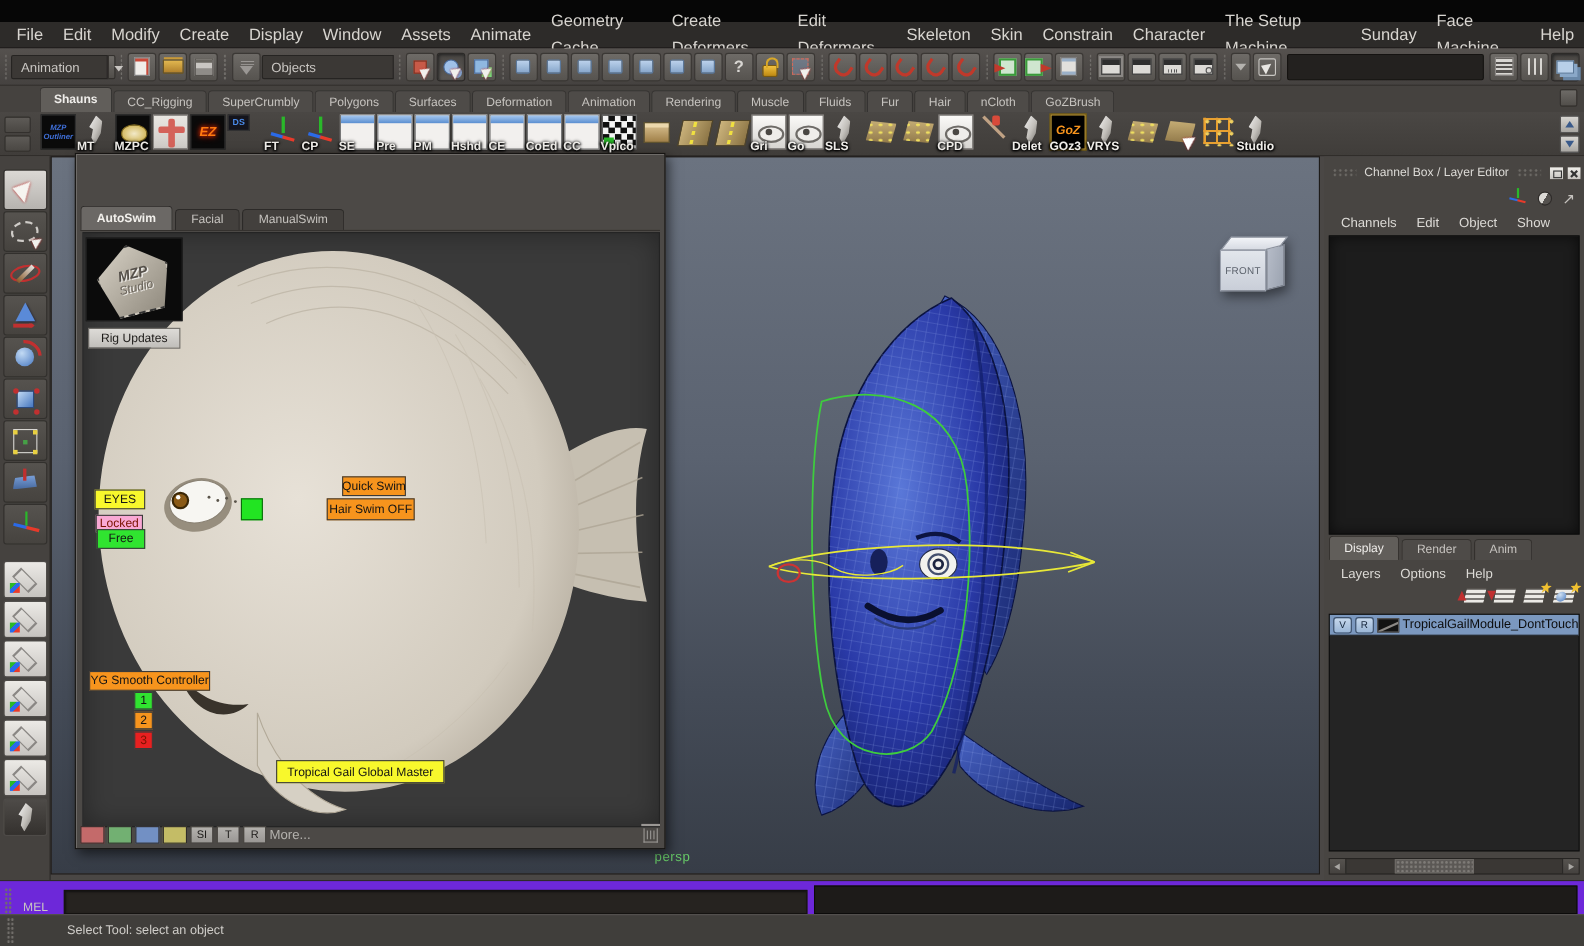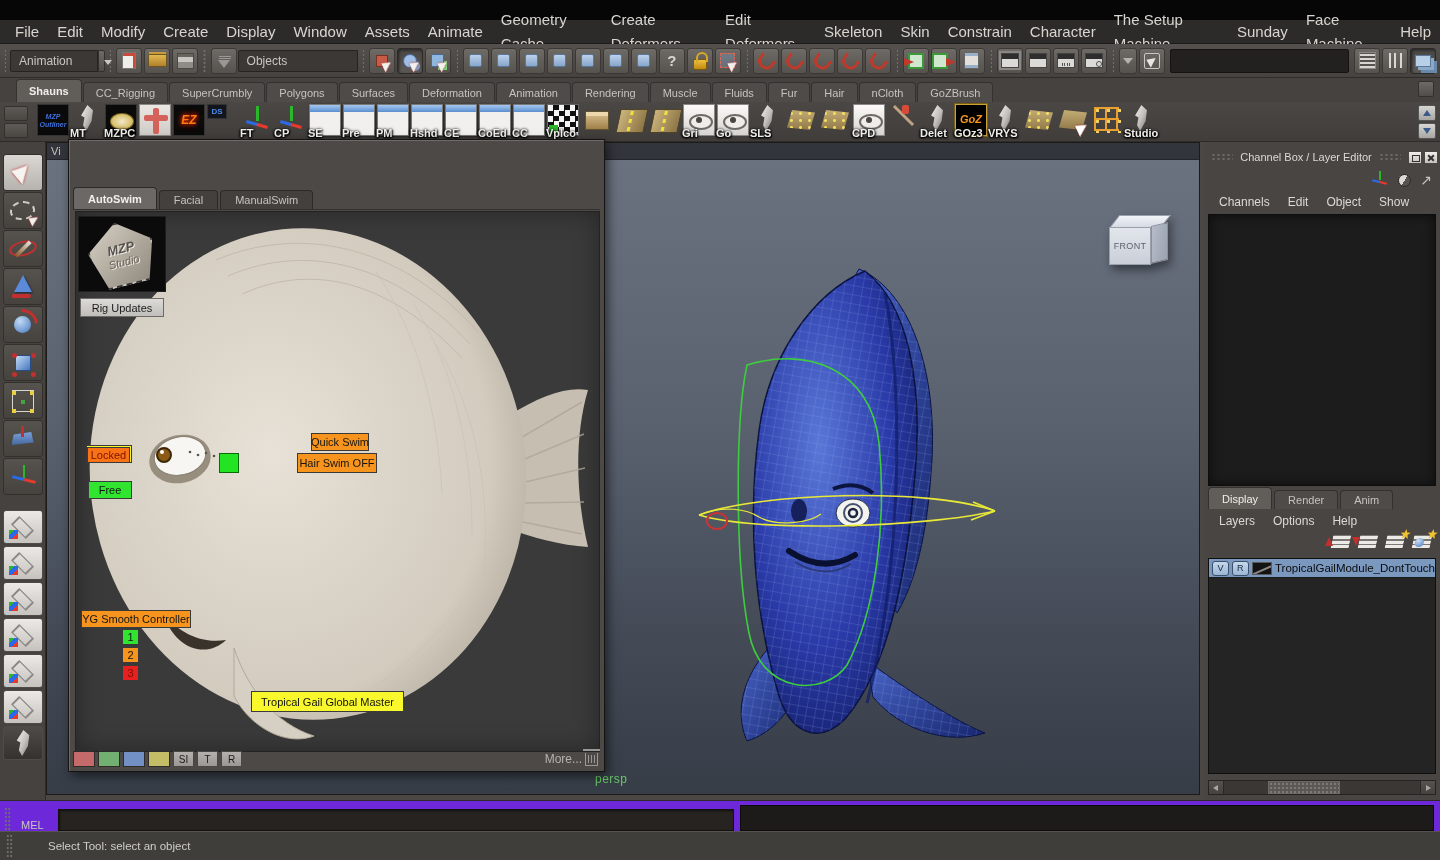--- a/index.html
+++ b/index.html
@@ -46,21 +46,21 @@
   .g-clap.set::after{content:"";position:absolute;right:4px;bottom:6px;width:4px;height:4px;border:1px solid #555;border-radius:50%}
   .g-arrdn::before{content:"";border-left:5px solid transparent;border-right:5px solid transparent;border-top:6px solid #b4b2ae}
   .g-selname::before{content:"";width:14px;height:14px;border:1px solid #c8c6c2;border-radius:2px}
   .g-selname::after{content:"";position:absolute;left:8px;top:8px;border-left:9px solid #e8e6e2;border-top:3px solid transparent;border-bottom:6px solid transparent;transform:rotate(-30deg)}
   .g-attr::before{content:"";width:15px;height:15px;background:repeating-linear-gradient(0deg,#d8d6d2 0 2px,#55524f 2px 4px);border:1px solid #8a8784}
   .g-toolset::before{content:"";width:13px;height:15px;background:repeating-linear-gradient(90deg,#d8d6d2 0 2px,transparent 2px 5.5px)}
   .g-chstack::before{content:"";width:14px;height:10px;background:#b8cfe8;border:1px solid #5a7898;box-shadow:3px 3px 0 #8aa8c8,6px 6px 0 #6a88a8}
   .name-field{width:210px;height:24px;background:#23211f;border:1px solid #151311;border-radius:2px;margin:0 4px}
 
   
-  .shelftabs{position:absolute;left:0;top:78px;width:1440px;height:24px;background:#45423f;display:flex;align-items:flex-end;padding-left:16px}
+  .shelftabs{position:absolute;left:0;top:78px;width:1440px;height:24px;background:#45423f;display:flex;align-items:flex-end;padding-left:36px}
   .shelf-tab{height:20px;padding:0 12px;background:#4e4b48;border:1px solid #343230;border-bottom:none;border-radius:4px 4px 0 0;color:#c6c3bf;font-size:11px;display:flex;align-items:center;margin-right:1px;cursor:default}
   .shelf-tab.active{background:#615e5a;color:#efedea;height:23px;font-weight:bold}
   .shelf-editor-btn{position:absolute;right:6px;top:3px;width:16px;height:16px;background:linear-gradient(#6e6b67,#514e4a);border:1px solid #33302d;border-radius:2px}
   .shelfrow{position:absolute;left:0;top:102px;width:1440px;height:40px;background:linear-gradient(#4a4744,#403d3a);display:flex;align-items:flex-start;padding-left:36px;border-bottom:1px solid #2e2b29}
   .shelf-mini{position:absolute;left:4px;top:4px;width:24px;height:32px;display:flex;flex-direction:column;gap:2px}
   .shelf-mini>div{height:15px;background:linear-gradient(#5e5b57,#4a4743);border:1px solid #33302d;border-radius:2px}
   .shelf-item{position:relative;width:34px;height:38px;flex:none}
   .s-ic{position:absolute;top:2px;left:1px;width:32px;height:32px}
   .s-label{position:absolute;left:0;bottom:1px;font-size:11px;font-weight:bold;color:#efede9;text-shadow:1px 1px 2px #000,-1px 1px 2px #000,0 0 3px #000;white-space:nowrap}
   .icon-text{display:block;text-align:center}
@@ -158,35 +158,35 @@
   .pk-tab.active{background:#6b6865;color:#f2f0ec;height:22px;font-weight:bold}
   .pk-canvas{position:absolute;left:6px;top:71px;width:525px;height:541px;background:#3a3a3a;border:1px solid #232323;box-shadow:inset 0 0 24px rgba(0,0,0,.35)}
   .pk-canvas svg{position:absolute;left:0;top:0}
   .pk-logo{position:absolute;left:2px;top:4px;width:88px;height:76px;background:#0b0b0b;border:1px solid #1e1e1e;overflow:hidden}
   .pk-pent{position:absolute;left:10px;top:5px;width:66px;height:64px;background:linear-gradient(145deg,#d6d0c4,#8f897d);clip-path:polygon(50% 0,100% 38%,81% 100%,19% 100%,0 38%);transform:rotate(-14deg);display:flex;flex-direction:column;align-items:center;justify-content:center;border:2px dashed #333}
   .pk-pent .l1{font-size:13px;font-weight:bold;font-style:italic;color:#55504a;text-shadow:1px 1px 0 #efede9}
   .pk-pent .l2{font-size:11px;font-style:italic;color:#6b655c;text-shadow:1px 1px 0 #efede9}
   .pk-rig{position:absolute;left:4px;top:86px;width:84px;height:19px;background:linear-gradient(#dddbd7,#c0beba);border:1px solid #6e6b67;font-size:11px;color:#1d1b19;display:flex;align-items:center;justify-content:center}
   .pk-btn{position:absolute;font-size:11px;display:flex;align-items:center;justify-content:center;color:#141414;border:1px solid #3a3a3a;white-space:nowrap}
   .b-eyes{left:10px;top:233px;width:46px;height:18px;background:#f8f82c}
-  .b-locked{left:11px;top:235px;width:43px;height:16px;background:#f97316;color:#7a1200}
+  .b-locked{left:11px;top:256px;width:43px;height:16px;background:#f9a8d4;color:#7a1200}
   .b-free{left:12px;top:269px;width:44px;height:18px;background:#30e430}
   .b-eyecorner{left:143px;top:241px;width:20px;height:20px;background:#22e422;border:1px solid #0a6a0a}
   .b-qswim{left:235px;top:221px;width:58px;height:18px;background:#f7941d}
   .b-qswimoff{left:221px;top:241px;width:80px;height:20px;background:#f7941d}
   .b-yg{left:5px;top:398px;width:110px;height:18px;background:#f7941d}
   .b-1{left:46px;top:417px;width:17px;height:16px;background:#30e430}
   .b-2{left:46px;top:435px;width:17px;height:16px;background:#f7941d}
   .b-3{left:46px;top:453px;width:17px;height:16px;background:#e82020;color:#7a1200}
   .b-master{left:175px;top:479px;width:153px;height:21px;background:#f8f82c}
   .pk-bottom{position:absolute;left:4px;bottom:3px;right:4px;height:18px;display:flex;align-items:center;gap:3px}
   .sw{width:22px;height:16px;border:1px solid #2e2b29}
   .sw-r{background:#c46a6a}.sw-g{background:#72b072}.sw-b{background:#7290c4}.sw-y{background:#c4bc66}
   .sw-btn{width:21px;height:16px;background:linear-gradient(#b4b2ae,#9a9794);border:1px solid #4a4743;font-size:10px;color:#1d1b19;display:flex;align-items:center;justify-content:center}
-  .pk-more{flex:1;text-align:right;font-size:12px;color:#b4b2ae}
+  .pk-more{flex:1;text-align:left;font-size:12px;color:#b4b2ae}
   .pk-trash{width:13px;height:13px;border:1px solid #9a9794;border-top:none;position:relative;margin-right:2px}
   .pk-trash::before{content:"";position:absolute;left:-3px;top:-4px;width:17px;height:2px;background:#9a9794}
   .pk-trash::after{content:"";position:absolute;left:2px;top:2px;width:1px;height:8px;background:#9a9794;box-shadow:3px 0 #9a9794,6px 0 #9a9794}
 
   
   .rightpanel{position:absolute;left:1204px;top:142px;width:236px;height:658px;background:#484542}
   .cb-header{position:absolute;left:0;top:6px;right:0;height:18px;display:flex;align-items:center}
   .cb-dots{height:8px;flex:1;background:radial-gradient(#6e6b67 1px,transparent 1.4px) 0 0/5px 4px;margin:0 7px}
   .cb-title{font-size:11px;color:#dcdad6}
   .wbtn{width:14px;height:13px;background:linear-gradient(#f0eeea,#c6c3bf);border:1px solid #4a4743;position:relative;margin-right:2px}
@@ -226,21 +226,21 @@
   .hs-arrow.l::before{content:"";position:absolute;left:4px;top:4px;border-top:3.5px solid transparent;border-bottom:3.5px solid transparent;border-right:5px solid #a8a6a2}
   .hs-arrow.r::before{content:"";position:absolute;left:5px;top:4px;border-top:3.5px solid transparent;border-bottom:3.5px solid transparent;border-left:5px solid #a8a6a2}
   .hs-thumb{width:72px;margin-left:44px;background:#5b5855;border:1px solid #6e6b67;background-image:radial-gradient(#7e7b77 1px,transparent 1.3px);background-size:4px 4px}
 
   
   .melrow{position:absolute;left:0;top:800px;width:1440px;height:31px;background:#6d28d9;display:flex;align-items:flex-end;border-top:1px solid #2e2b29}
   .mel-label{font-size:11px;color:#c9c6c2;margin:0 14px 0 6px}
   .mel-input{width:676px;height:22px;background:#262320;border:1px solid #141210;box-shadow:inset 1px 1px 2px #111;color:#dcdad6;font-size:12px;font-family:"Liberation Mono",monospace;padding:0 6px}
   .mel-result{flex:1;height:26px;background:#1d1b19;border:1px solid #0c0b0a;margin:0 6px}
   .helprow{position:absolute;left:0;top:831px;width:1440px;height:29px;background:#403e3b;border-top:1px solid #55524f;display:flex;align-items:center}
-  .help-text{font-size:11.5px;color:#cfcdc9;margin-left:31px}
+  .help-text{font-size:11.5px;color:#cfcdc9;margin-left:44px}
 </style>
 </head>
 <body>
 
 <div id="app">
 
   <div class="titlebar"></div>
 
   <div class="menubar">
 
@@ -681,23 +681,20 @@
     <div style="display:contents">
       
     <div class="tool active ic-select"></div><div class="tool ic-lasso"></div><div class="tool ic-paint-select"></div><div class="tool ic-move"></div><div class="tool ic-rotate"></div><div class="tool ic-scale"></div><div class="tool ic-universal-manipulator"></div><div class="tool ic-soft-modification"></div><div class="tool ic-show-manipulator"></div></div>
     <div style="height:14px"></div>
     <div style="display:contents">
       
     <div class="lay ic-single-pane"></div><div class="lay ic-four-pane"></div><div class="lay ic-outliner-persp"></div><div class="lay ic-persp-graph"></div><div class="lay ic-hypershade-persp"></div><div class="lay ic-persp-trax"></div><div class="lay ic-mzp"></div></div>
   </div>
 
   <div class="viewport">
-    <div class="vp-topbar">
-      <span class="vp-clip">Vi</span>
-    </div>
     <svg class="vp-svg" viewBox="0 0 1154 653">
       <defs>
         <radialGradient id="bodyG" cx="40%" cy="38%" r="78%">
           <stop offset="0%" stop-color="#5a78d8"></stop>
             <stop offset="55%" stop-color="#2a3aa8"></stop>
             <stop offset="100%" stop-color="#0e1858"></stop>
         </radialGradient>
         <linearGradient id="finG" x1="0" y1="0" x2="1" y2="1">
           <stop offset="0" stop-color="#4a66c8"></stop>
             <stop offset="1" stop-color="#17266e"></stop>

